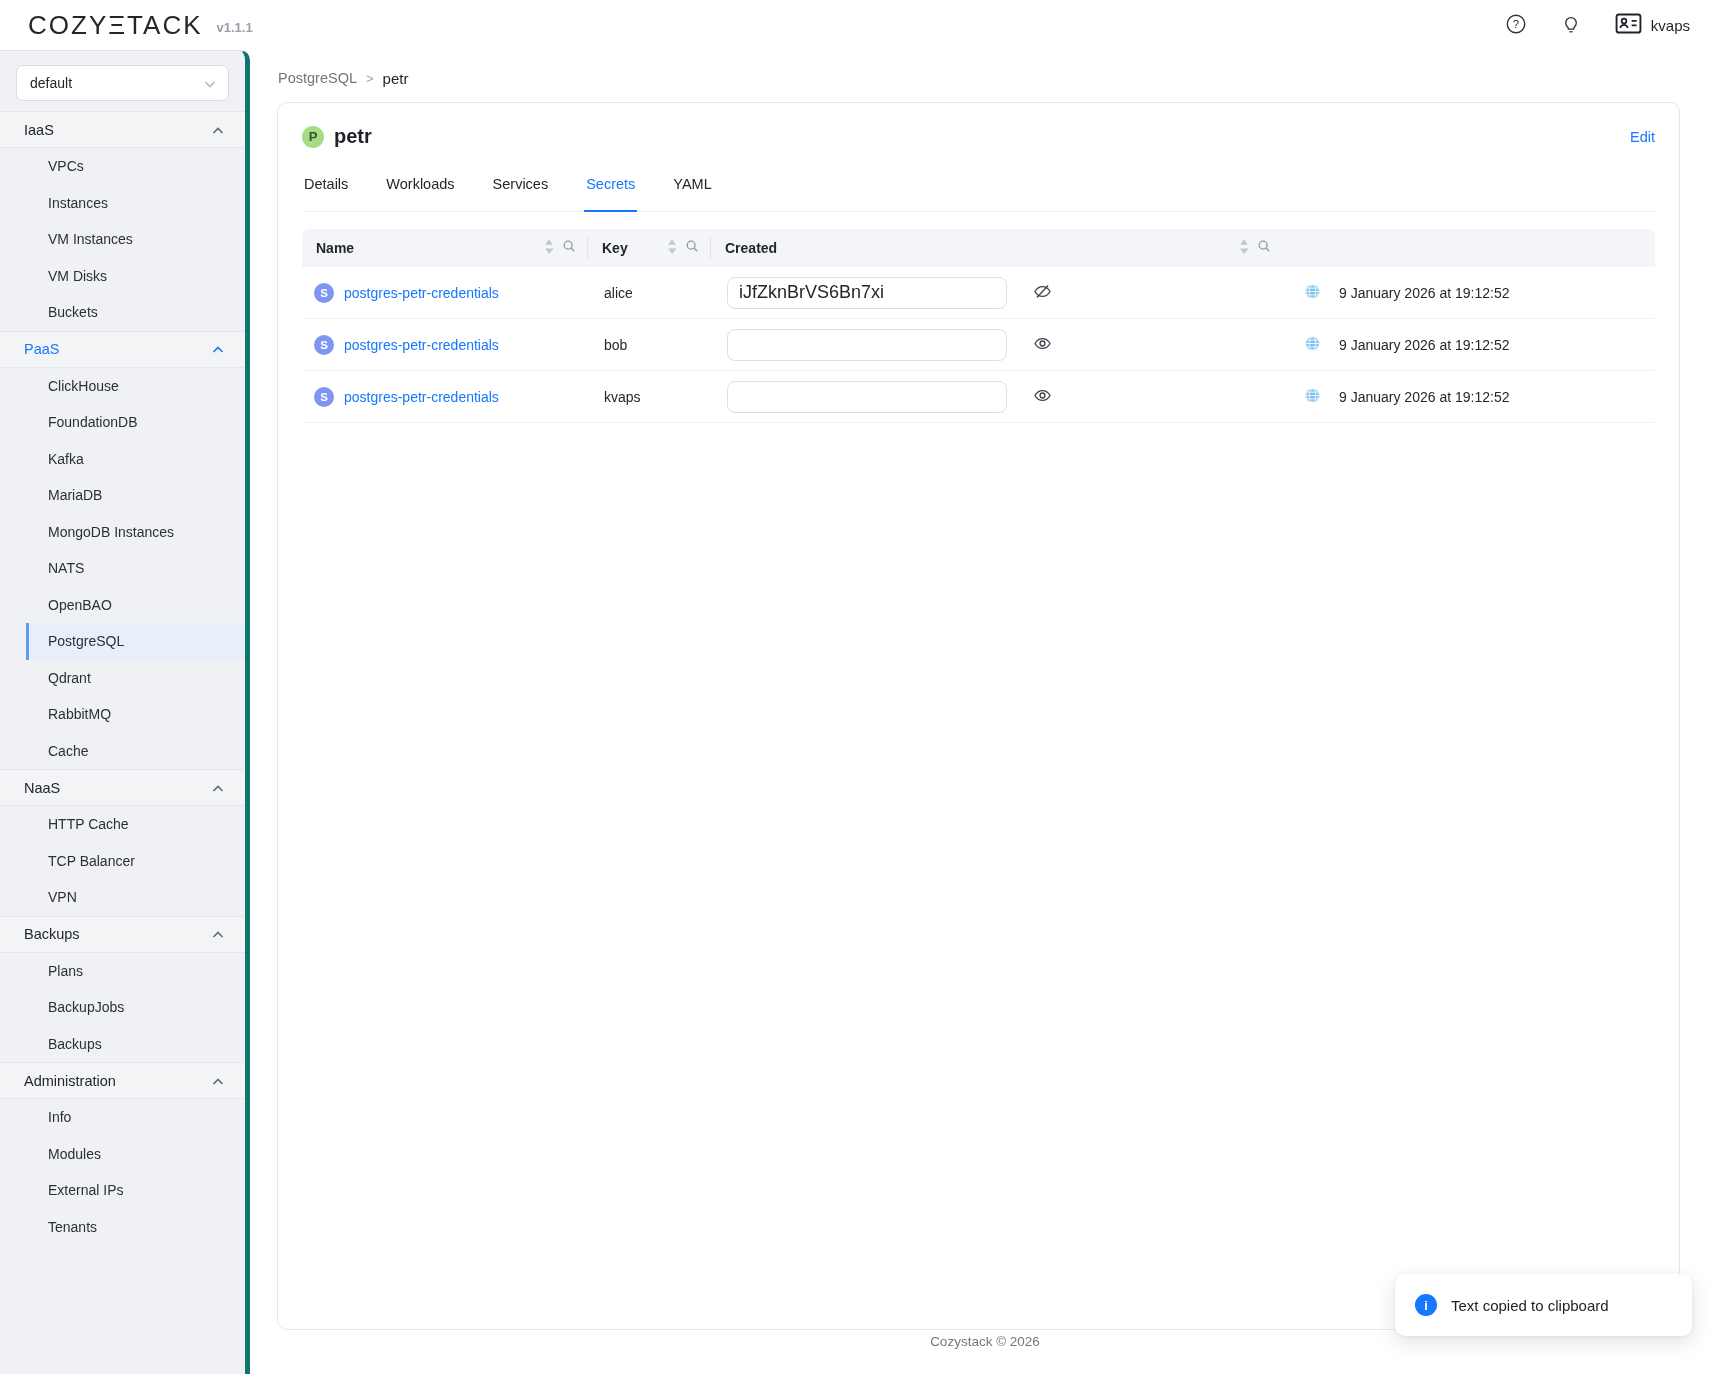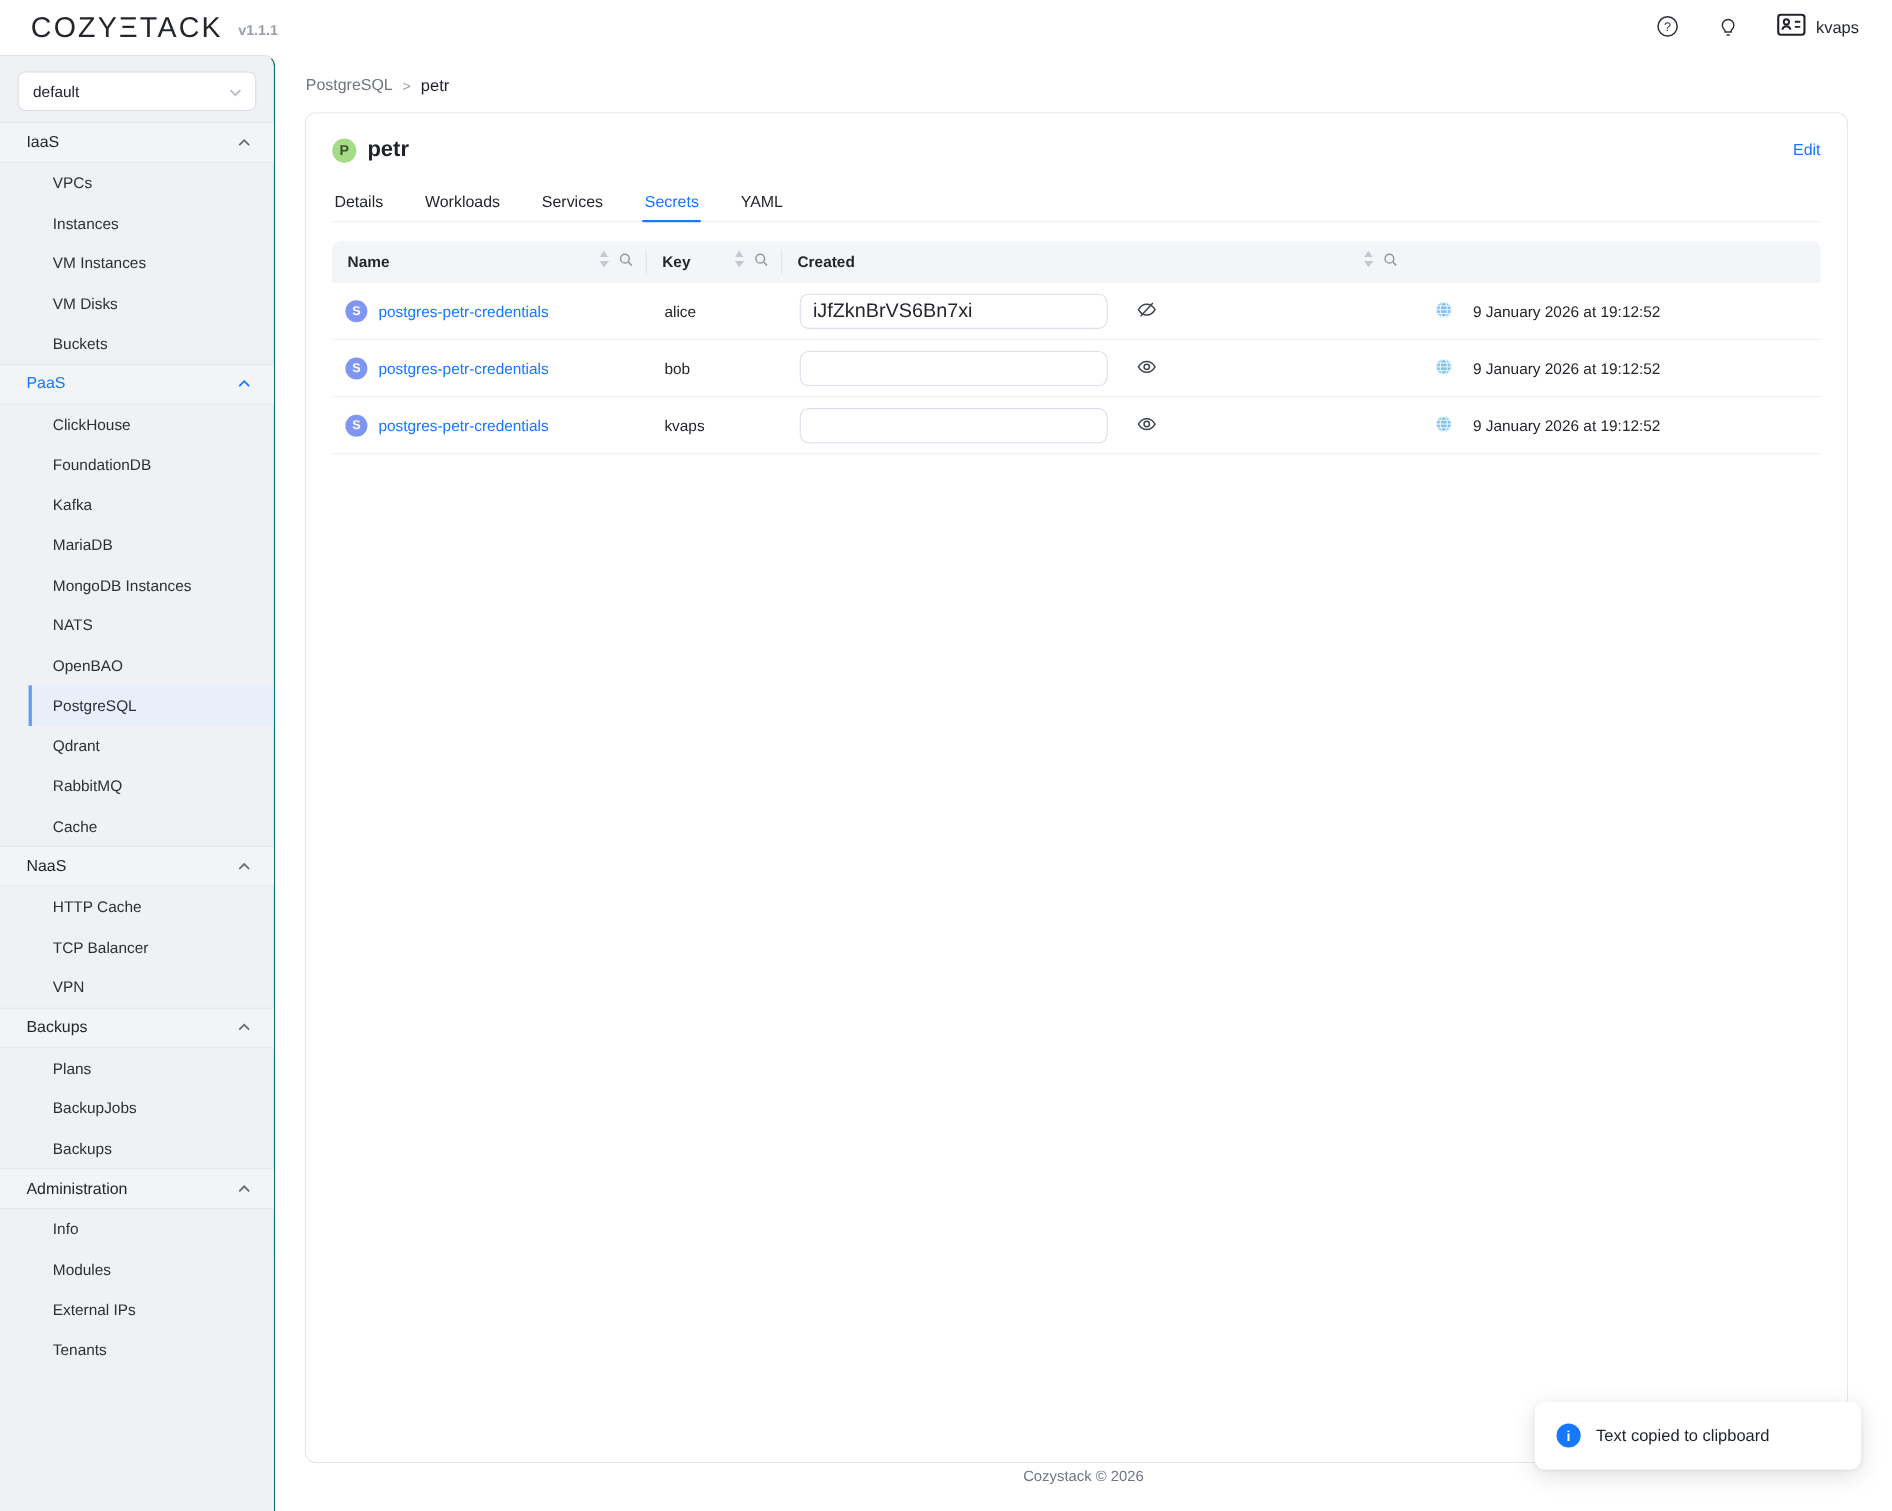--- a/index.html
+++ b/index.html
@@ -20,21 +20,21 @@
   .icon-btn { background: none; border: none; cursor: pointer; display: flex; align-items: center; }
   .user-chip { display: flex; align-items: center; gap: 9px; cursor: pointer; }
   .user-name { font-size: 15px; color: #1f2329; }
 
   
   .layout { flex: 1; display: flex; min-height: 0; }
 
   
   .sidebar {
     width: 250px; flex: 0 0 250px; background: #eff1f4;
-    border-top: 1px solid #e1e4e9; border-right: 1px solid #0f766e;
+    border-top: 1px solid #e1e4e9; border-right: 5px solid #0f766e;
     border-top-right-radius: 10px; overflow: hidden;
   }
   .ws-select {
     margin: 14px 16px 10px 16px; height: 36px; background: #fff;
     border: 1px solid #d9dce3; border-radius: 7px;
     display: flex; align-items: center; justify-content: space-between;
     padding: 0 12px 0 13px; font-size: 14px; color: #23262b; cursor: pointer;
   }
   .sb-section-header {
     height: 37px; display: flex; align-items: center; justify-content: space-between;
@@ -67,21 +67,21 @@
   .card-head { display: flex; align-items: center; padding-top: 22px; }
   .avatar {
     width: 22px; height: 22px; border-radius: 50%; background: #a5db84;
     color: #375230; font-size: 13px; font-weight: 700;
     display: inline-flex; align-items: center; justify-content: center; margin-right: 10px;
   }
   .page-title { font-size: 20px; font-weight: 600; color: #1f2329; }
   .edit-link { margin-left: auto; color: #1677ff; font-size: 14.5px; text-decoration: none; cursor: pointer; }
 
   .tabs { margin-top: 18px; display: flex; gap: 34px; border-bottom: 1px solid #edeff3; }
-  .tab { padding: 10px 2px 8px 2px; font-size: 14.5px; color: #23262b; cursor: pointer; border-bottom: 2px solid transparent; margin-bottom: -1px; background: none; border-top: none; border-left: none; border-right: none; }
+  .tab { padding: 10px 2px 18px 2px; font-size: 14.5px; color: #23262b; cursor: pointer; border-bottom: 2px solid transparent; margin-bottom: -1px; background: none; border-top: none; border-left: none; border-right: none; }
   .tab.active { color: #1677ff; border-bottom-color: #1677ff; }
 
   
   .table { margin-top: 17px; }
   .t-head {
     display: grid; grid-template-columns: 286px 123px 572px 1fr;
     background: #f3f5f8; border-radius: 8px 8px 0 0; height: 38px;
   }
   .t-hcell { display: flex; align-items: center; padding: 0 12px 0 14px; position: relative; gap: 8px; }
   .t-hcell:not(:last-child)::after {

